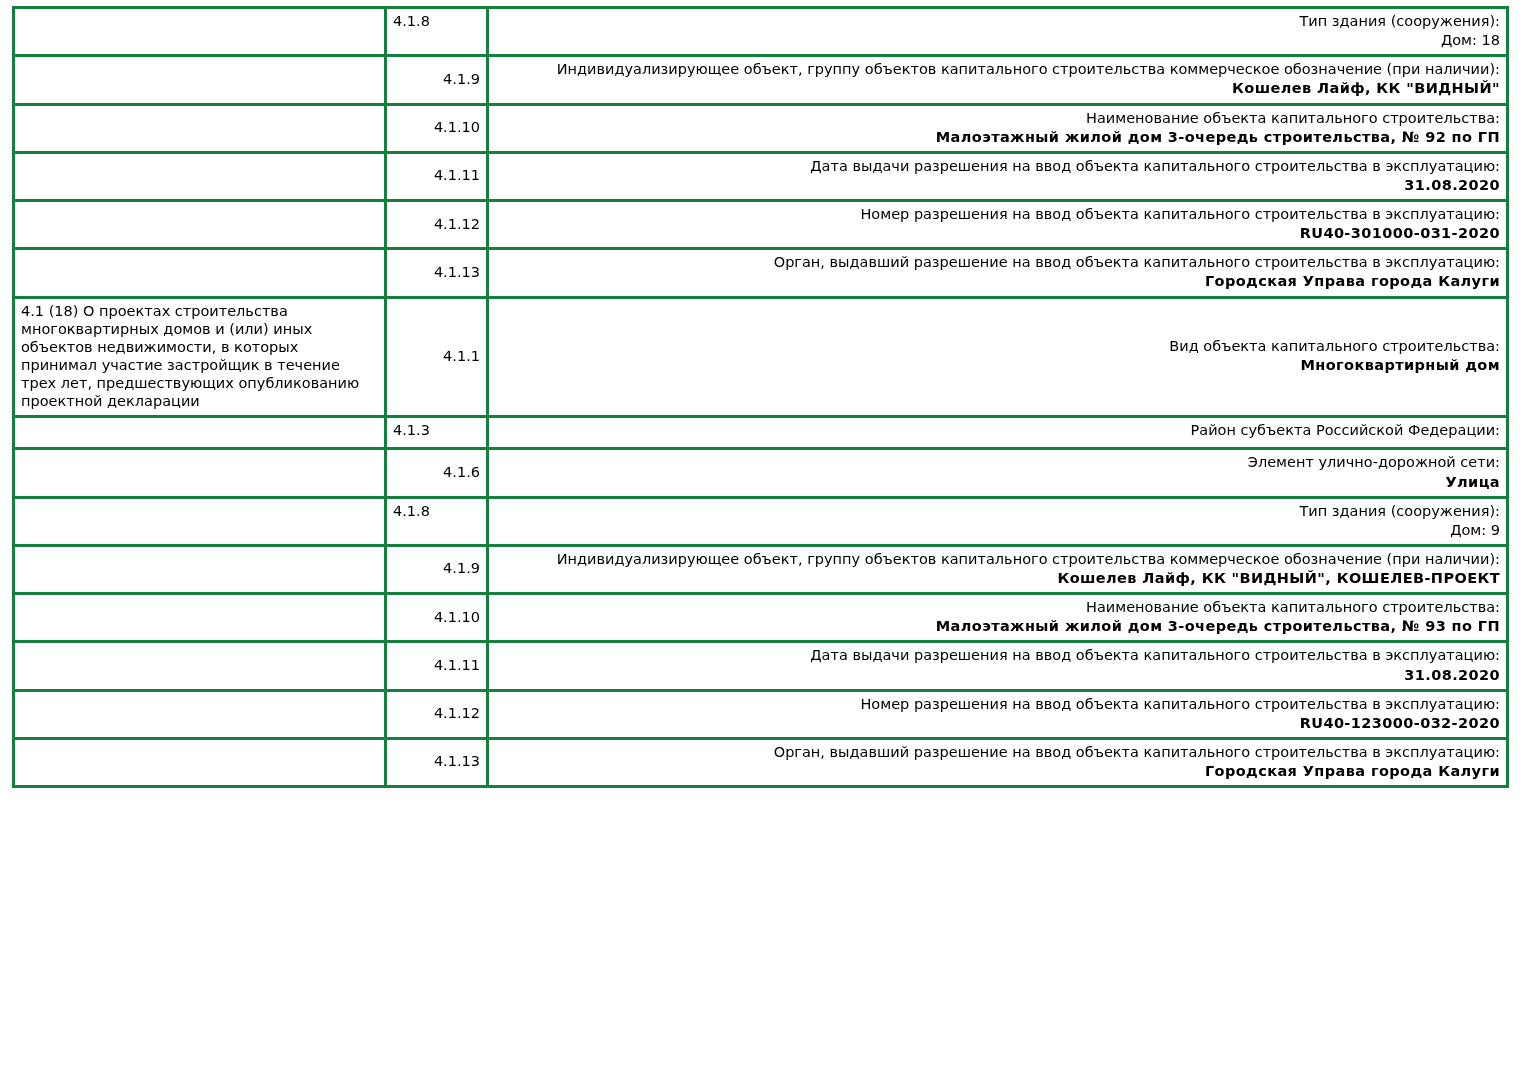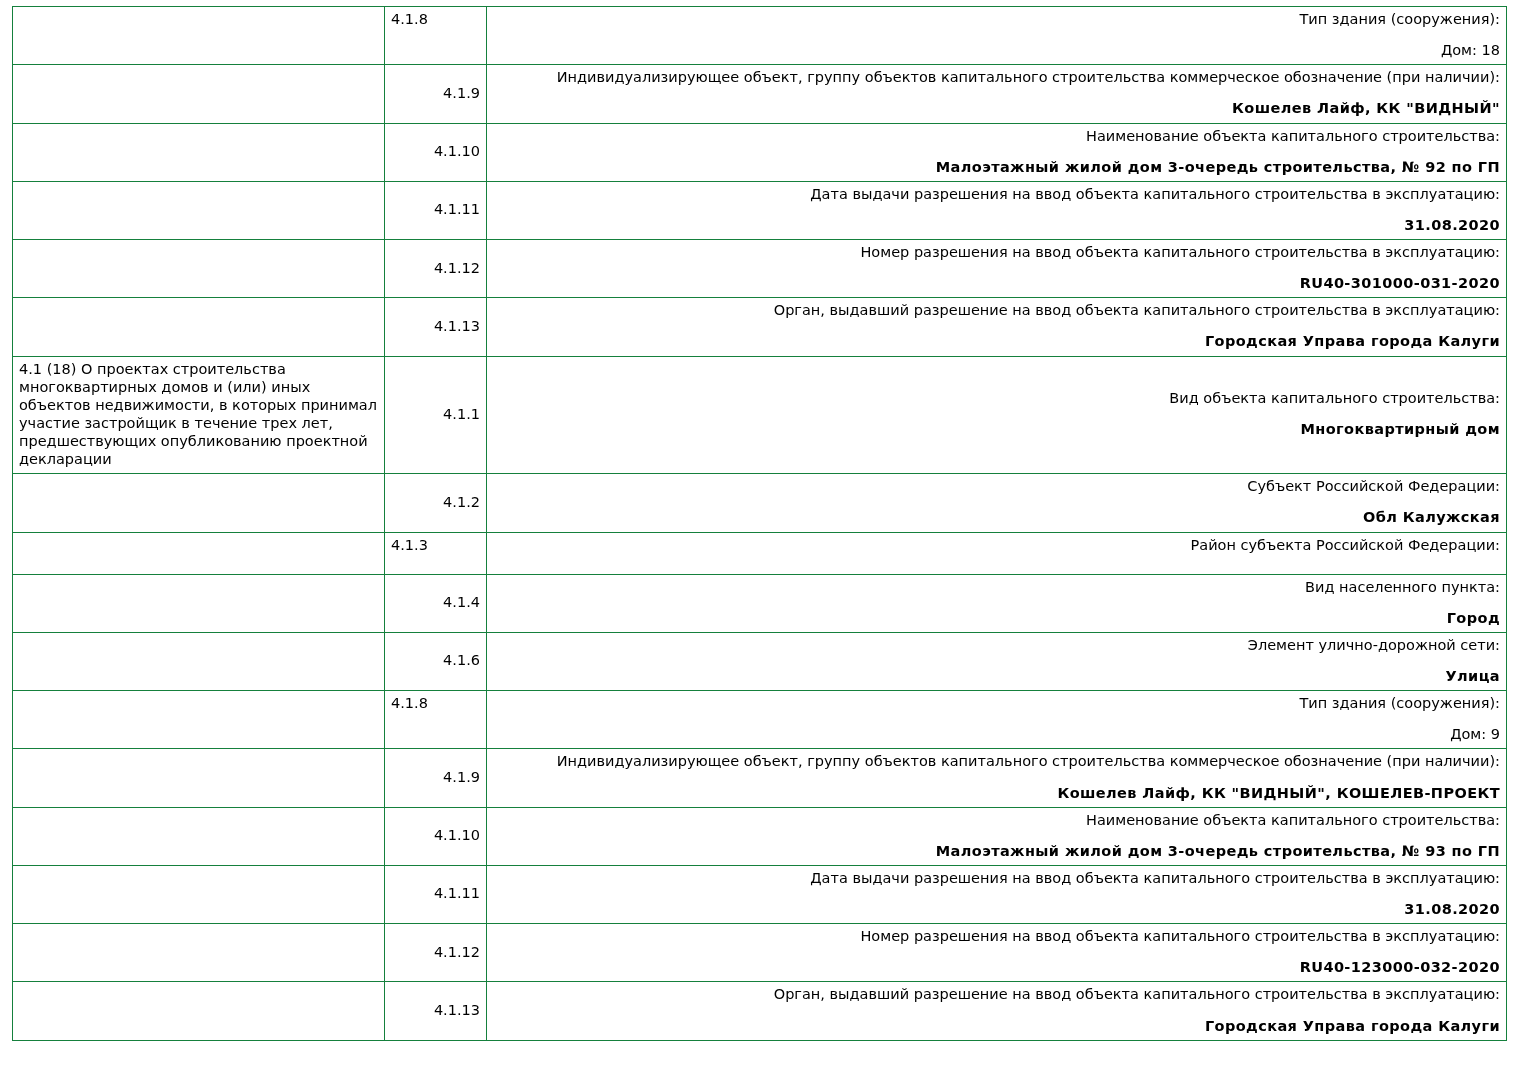--- a/index.html
+++ b/index.html
@@ -19,21 +19,21 @@
     box-sizing: border-box;
   }
   table.decl {
     border-collapse: collapse;
     table-layout: fixed;
     width: 1494px;
     margin-left: 12px;
     margin-top: 6px;
   }
   table.decl td {
-    border: 1px solid #15803d;
+    border: 3px solid #15803d;
     vertical-align: top;
     padding: 3px 6px 5px 6px;
     font-size: 14.5px;
     line-height: 1.25;
   }
   col.c-section { width: 372px; }
   col.c-code    { width: 102px; }
   col.c-value   { width: 1020px; }
 
   td.section {
@@ -57,21 +57,21 @@
     vertical-align: middle;
   }
   .lbl {
     display: block;
     white-space: normal;
   }
   .val {
     display: block;
     font-weight: bold;
     letter-spacing: 0.4px;
-    margin-top: 13px;
+    margin-top: 1px;
   }
   .val.plain {
     font-weight: normal;
     letter-spacing: 0;
   }
   .empty { display: block; min-height: 2px; }
   .tall-value { padding-top: 26px; padding-bottom: 26px; }
 </style>
 </head>
 <body>
@@ -155,52 +155,32 @@
         <td class="section">
             <span class="lbl">4.1 (18) О проектах строительства многоквартирных домов и (или) иных объектов недвижимости, в которых принимал участие застройщик в течение трех лет, предшествующих опубликованию проектной декларации</span>
           </td>
         <td class="code mid"><span>4.1.1</span></td>
         <td class="value mid tall-value">
           <span class="lbl">Вид объекта капитального строительства:</span>
           <span class="val">Многоквартирный дом</span>
         </td>
       </tr>
 
-      <tr>
-        <td class="section">
-            <span class="lbl"></span>
-          </td>
-        <td class="code mid"><span>4.1.2</span></td>
-        <td class="value">
-          <span class="lbl">Субъект Российской Федерации:</span>
-          <span class="val">Обл Калужская</span>
-        </td>
-      </tr>
 
       <tr>
         <td class="section">
             <span class="lbl"></span>
           </td>
         <td class="code"><span>4.1.3</span></td>
         <td class="value">
           <span class="lbl">Район субъекта Российской Федерации:</span>
           <span class="val empty"></span>
         </td>
       </tr>
 
-      <tr>
-        <td class="section">
-            <span class="lbl"></span>
-          </td>
-        <td class="code mid"><span>4.1.4</span></td>
-        <td class="value">
-          <span class="lbl">Вид населенного пункта:</span>
-          <span class="val">Город</span>
-        </td>
-      </tr>
 
 
       <tr>
         <td class="section">
             <span class="lbl"></span>
           </td>
         <td class="code mid"><span>4.1.6</span></td>
         <td class="value">
           <span class="lbl">Элемент улично-дорожной сети:</span>
           <span class="val">Улица</span>

